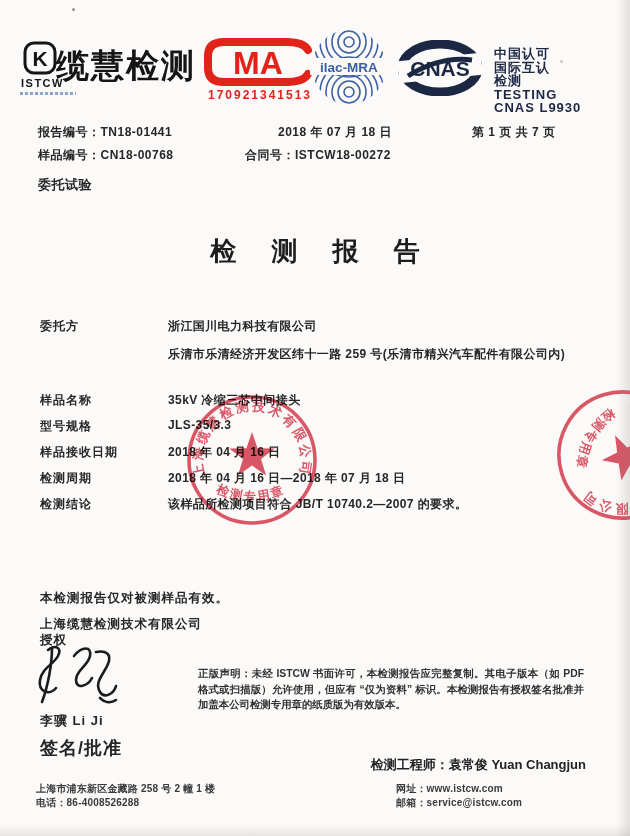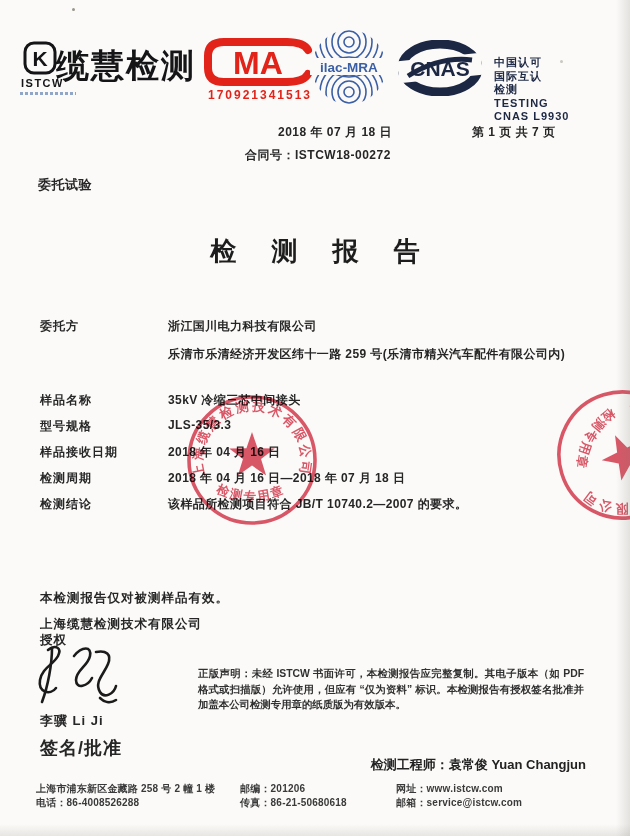--- a/index.html
+++ b/index.html
@@ -14,21 +14,21 @@
   .page::after{content:"";position:absolute;left:0;bottom:0;width:100%;height:12px;
     background:linear-gradient(to bottom,rgba(0,0,0,0),rgba(120,115,108,0.15));pointer-events:none;z-index:50;}
   .abs{position:absolute;}
   
   .brand-name{left:56px;top:44px;font-size:33px;font-weight:900;letter-spacing:2px;color:#151517;}
   .brand-word{left:21px;top:77px;font-size:11px;font-weight:900;letter-spacing:1.5px;color:#151517;}
   .brand-tagline{left:20px;top:92px;width:56px;height:3px;
     background:repeating-linear-gradient(to right,#8fa6c8 0 3px,transparent 3px 5px);}
   .cma-num{left:197px;top:88px;width:126px;text-align:center;font-size:12px;font-weight:800;
     letter-spacing:2px;color:#e2231a;}
-  .accred{left:494px;top:56px;font-size:11px;font-weight:800;line-height:12.5px;color:#1c2744;letter-spacing:1px;}
+  .accred{left:494px;top:48px;font-size:13px;font-weight:800;line-height:12.5px;color:#1c2744;letter-spacing:1px;}
   .accred div{margin-bottom:1px;}
   
   .meta{font-size:12px;font-weight:700;letter-spacing:0.5px;color:#262626;}
   
   .title{left:0;right:0;top:234px;text-align:center;font-size:26px;font-weight:800;
     letter-spacing:14px;text-indent:14px;color:#1d1d1d;}
   
   .lbl{left:40px;font-size:12px;font-weight:700;letter-spacing:1px;color:#262626;}
   .val{left:168px;font-size:12px;font-weight:700;letter-spacing:0.4px;color:#262626;}
   .disclaimer{left:198px;top:666px;width:386px;font-size:10.4px;font-weight:600;
@@ -94,23 +94,29 @@
   </svg>
 
   <div class="abs accred">
     <div>中国认可</div>
     <div>国际互认</div>
     <div>检测</div>
     <div>TESTING</div>
     <div>CNAS L9930</div>
   </div>
 
+  <div class="abs meta" style="left:38px;top:124px;">
+    <span>报告编号：</span><span>TN18-01441</span>
+  </div>
   <div class="abs meta" style="left:278px;top:124px;">2018 年 07 月 18 日</div>
   <div class="abs meta" style="left:472px;top:124px;">第 1 页 共 7 页</div>
 
+  <div class="abs meta" style="left:38px;top:147px;">
+    <span>样品编号：</span><span>CN18-00768</span>
+  </div>
   <div class="abs meta" style="left:245px;top:147px;">
     <span>合同号：</span><span>ISTCW18-00272</span>
   </div>
 
   <div class="abs meta" style="left:38px;top:176px;font-size:13px;">委托试验</div>
 
   <div class="abs title">检 测 报 告</div>
 
   <div class="abs lbl" style="top:318px;">委托方</div>
   <div class="abs val" style="top:318px;">浙江国川电力科技有限公司</div>
@@ -185,28 +191,20 @@
   <div class="abs engineer">
     <span>检测工程师：</span><span>袁常俊 Yuan Changjun</span>
   </div>
 
   <div class="abs footer fc1">
     <div>上海市浦东新区金藏路 258 号 2 幢 1 楼</div>
     <div>
       <span>电话：</span><span>86-4008526288</span>
     </div>
   </div>
-  <div class="abs footer fc2">
-    <div>
-      <span>邮编：</span><span>201206</span>
-    </div>
-    <div>
-      <span>传真：</span><span>86-21-50680618</span>
-    </div>
-  </div>
   <div class="abs footer fc3">
     <div>
       <span>网址：</span><span>www.istcw.com</span>
     </div>
     <div>
       <span>邮箱：</span><span>service@istcw.com</span>
     </div>
   </div>
 
   <div class="abs speck" style="left:72px;top:8px;"></div>

